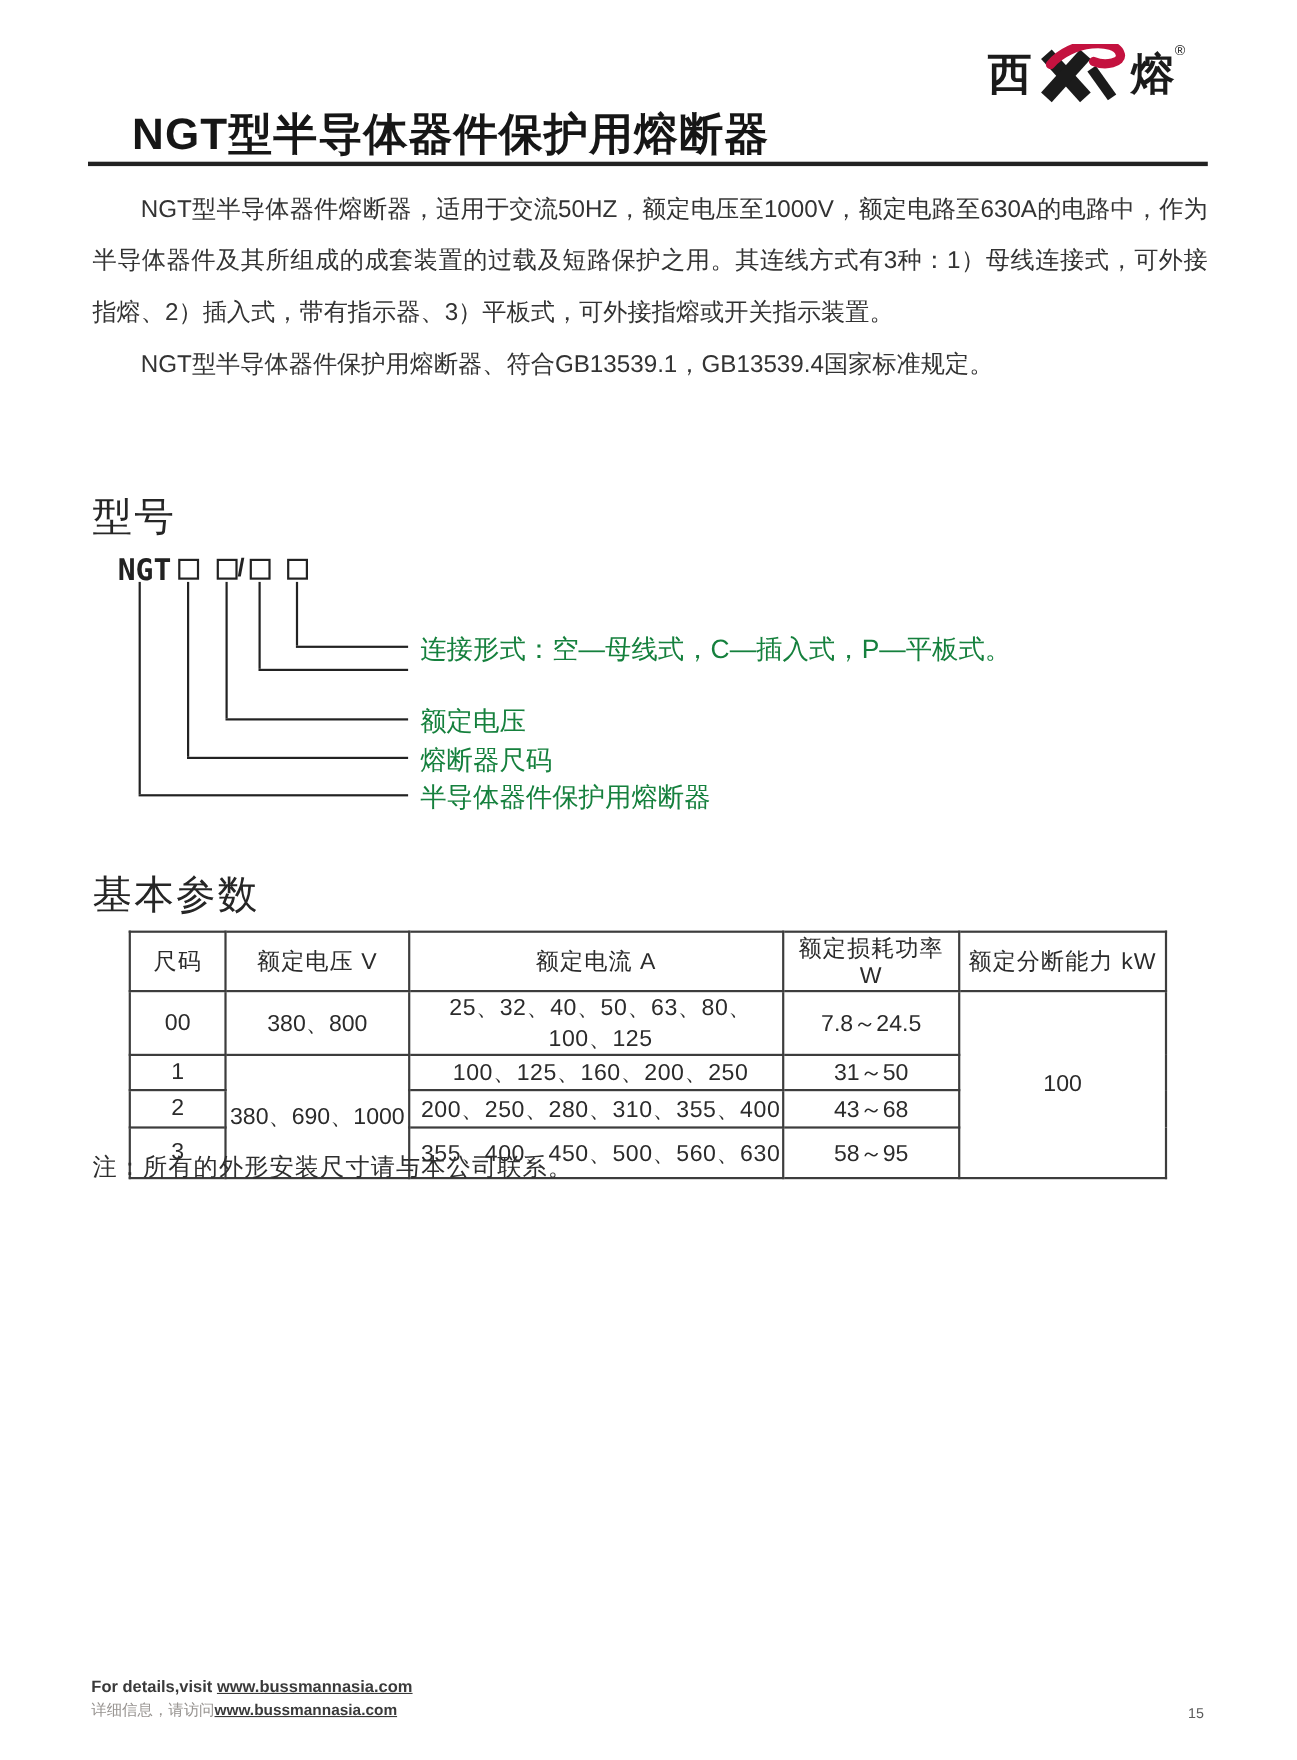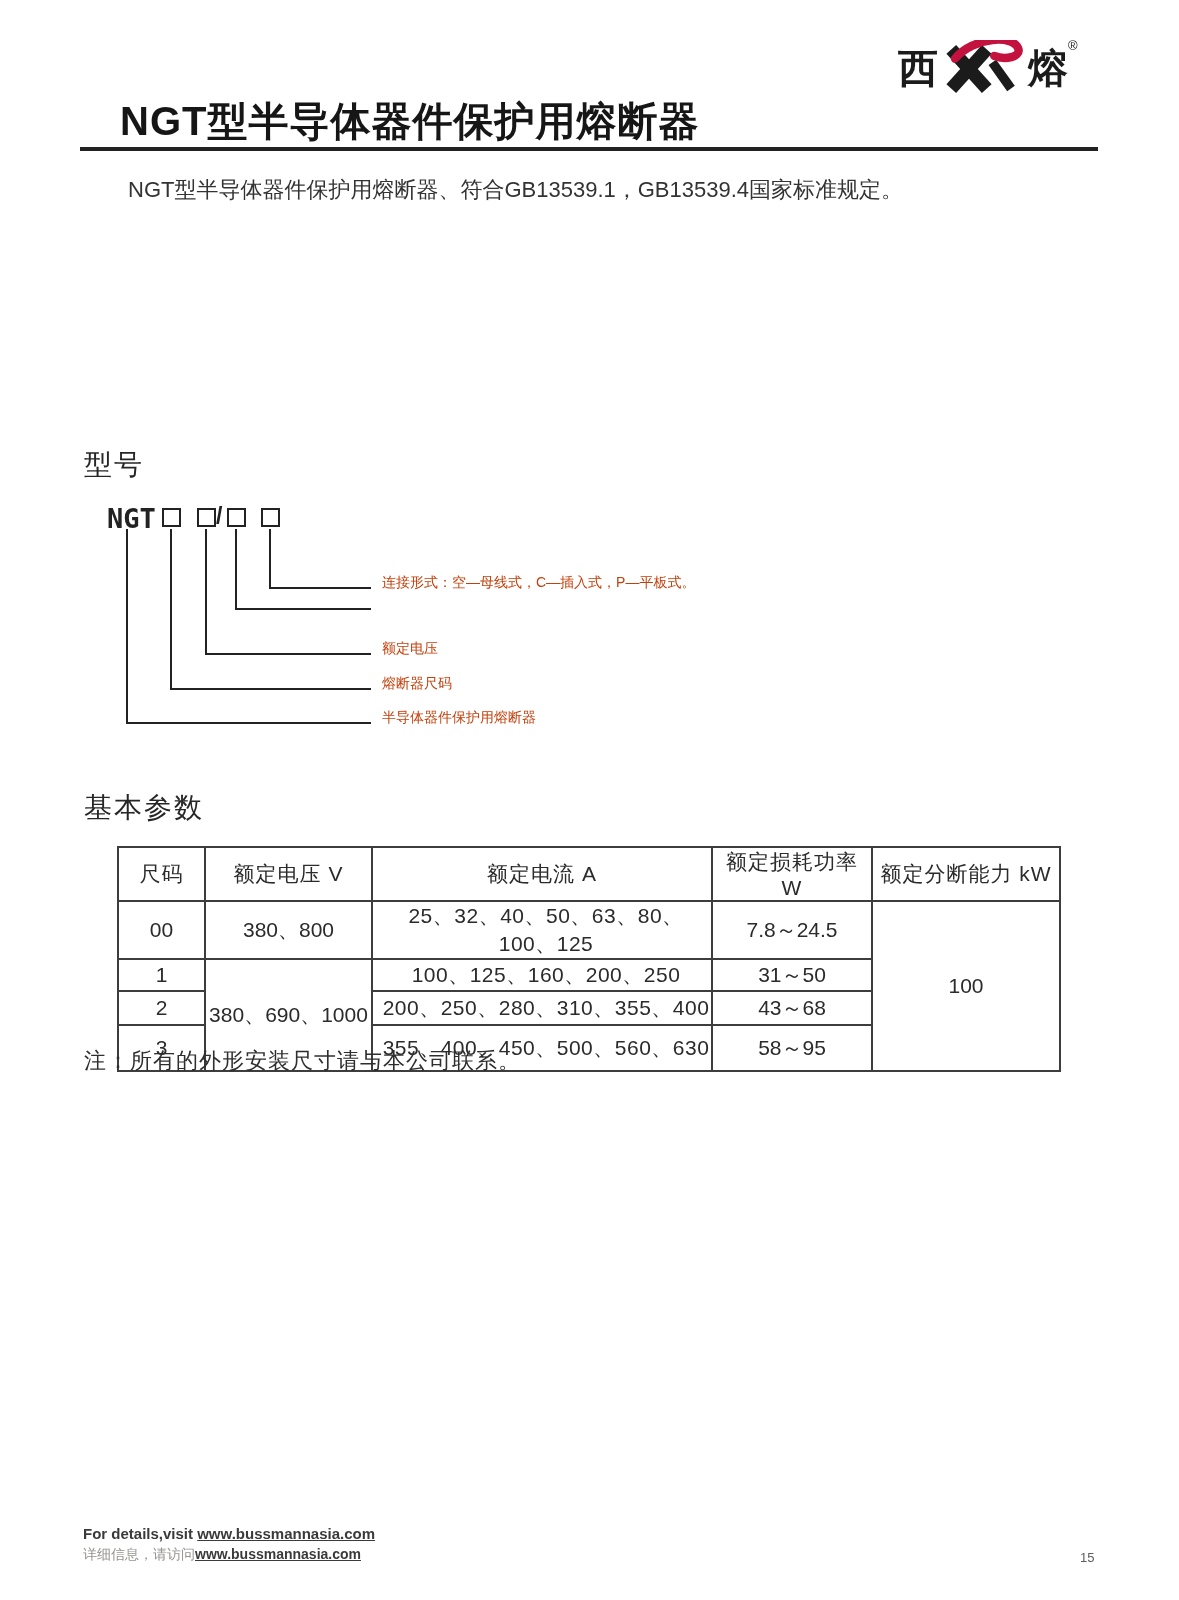--- a/index.html
+++ b/index.html
@@ -22,21 +22,21 @@
   .title { position:absolute; left:84px; top:94px; width:1010px;
            font-size:40px; font-weight:600; color:#161616; letter-spacing:1px; white-space:nowrap;margin-left:36px; }
   .title-rule { position:absolute; left:80px; top:147px; width:1018px; height:4px; background:#222222; }
 
   
   .intro { position:absolute; left:84px; top:166px; width:1014px;
            font-size:22px; line-height:47px; color:#333333; text-align:justify; }
   .intro p { text-indent:2em; }
 
   
-  .sec-head { position:absolute; left:84px; font-size:28px; font-weight:500; color:#262626; letter-spacing:2px; }
+  .sec-head { position:absolute; left:84px; font-size:36px; font-weight:500; color:#262626; letter-spacing:2px; }
   .sec-model { top:446px; }
   .sec-params { top:789px; }
 
   
   .diagram { position:absolute; left:0; top:503px; width:1000px; height:245px; }
   .m-prefix { position:absolute; left:107px; top:0; font-family:"DejaVu Sans Mono","Liberation Mono",monospace;
               font-size:27px; font-weight:bold; color:#222222; }
   .m-box { position:absolute; top:5px; width:19px; height:19px; border:2px solid #222222; background:#ffffff; }
   .b1 { left:162px; } .b2 { left:197px; } .b3 { left:227px; } .b4 { left:261px; }
   .m-slash { position:absolute; left:216px; top:0; font-size:23px; font-weight:bold; color:#222222; }
@@ -45,21 +45,21 @@
   .v1 { left:126px; top:26px; height:193px; }
   .v2 { left:170px; top:26px; height:159px; }
   .v3 { left:205px; top:26px; height:124px; }
   .v4 { left:235px; top:26px; height:79px;  }
   .v5 { left:269px; top:26px; height:58px;  }
   .h5 { left:269px; top:84px;  width:102px; }
   .h4 { left:235px; top:105px; width:136px; }
   .h3 { left:205px; top:150px; width:166px; }
   .h2 { left:170px; top:185px; width:201px; }
   .h1 { left:126px; top:219px; width:245px; }
-  .d-label { position:absolute; left:382px; font-size:14px; color:#c2410c; white-space:nowrap; }
+  .d-label { position:absolute; left:382px; font-size:24px; color:#15803d; white-space:nowrap; }
   .l-conn { top:71px; } .l-volt { top:137px; } .l-size { top:172px; } .l-prod { top:206px; }
 
   
   table.params { position:absolute; left:117px; top:846px; border-collapse:collapse;
                  table-layout:fixed; font-size:21px; color:#2b2b2b; }
   table.params col.c1 { width:87px; }  table.params col.c2 { width:167px; }
   table.params col.c3 { width:340px; } table.params col.c4 { width:160px; }
   table.params col.c5 { width:188px; }
   table.params th, table.params td { border:2px solid #3d3d3d; text-align:center;
                  vertical-align:middle; font-weight:normal; padding:0; }
@@ -93,20 +93,21 @@
       <path d="M16,20 C36,-4 80,-6 84,10 C86,18 70,22 58,17" stroke-width="9" stroke-linecap="round" fill="none" stroke="#c4123f"></path>
     </svg>
     <span class="logo-cn">熔</span>
     <span class="logo-reg">®</span>
   </div>
 
   <h1 class="title">NGT型半导体器件保护用熔断器</h1>
   <div class="title-rule"></div>
 
   <div class="intro">
+    <p>NGT型半导体器件熔断器，适用于交流50HZ，额定电压至1000V，额定电路至630A的电路中，作为半导体器件及其所组成的成套装置的过载及短路保护之用。其连线方式有3种：1）母线连接式，可外接指熔、2）插入式，带有指示器、3）平板式，可外接指熔或开关指示装置。</p>
     <p>NGT型半导体器件保护用熔断器、符合GB13539.1，GB13539.4国家标准规定。</p>
   </div>
 
   <h2 class="sec-head sec-model">型号</h2>
 
   <div class="diagram">
     <span class="m-prefix">NGT</span>
     <span class="m-box b1"></span>
     <span class="m-box b2"></span>
     <span class="m-slash">/</span>

